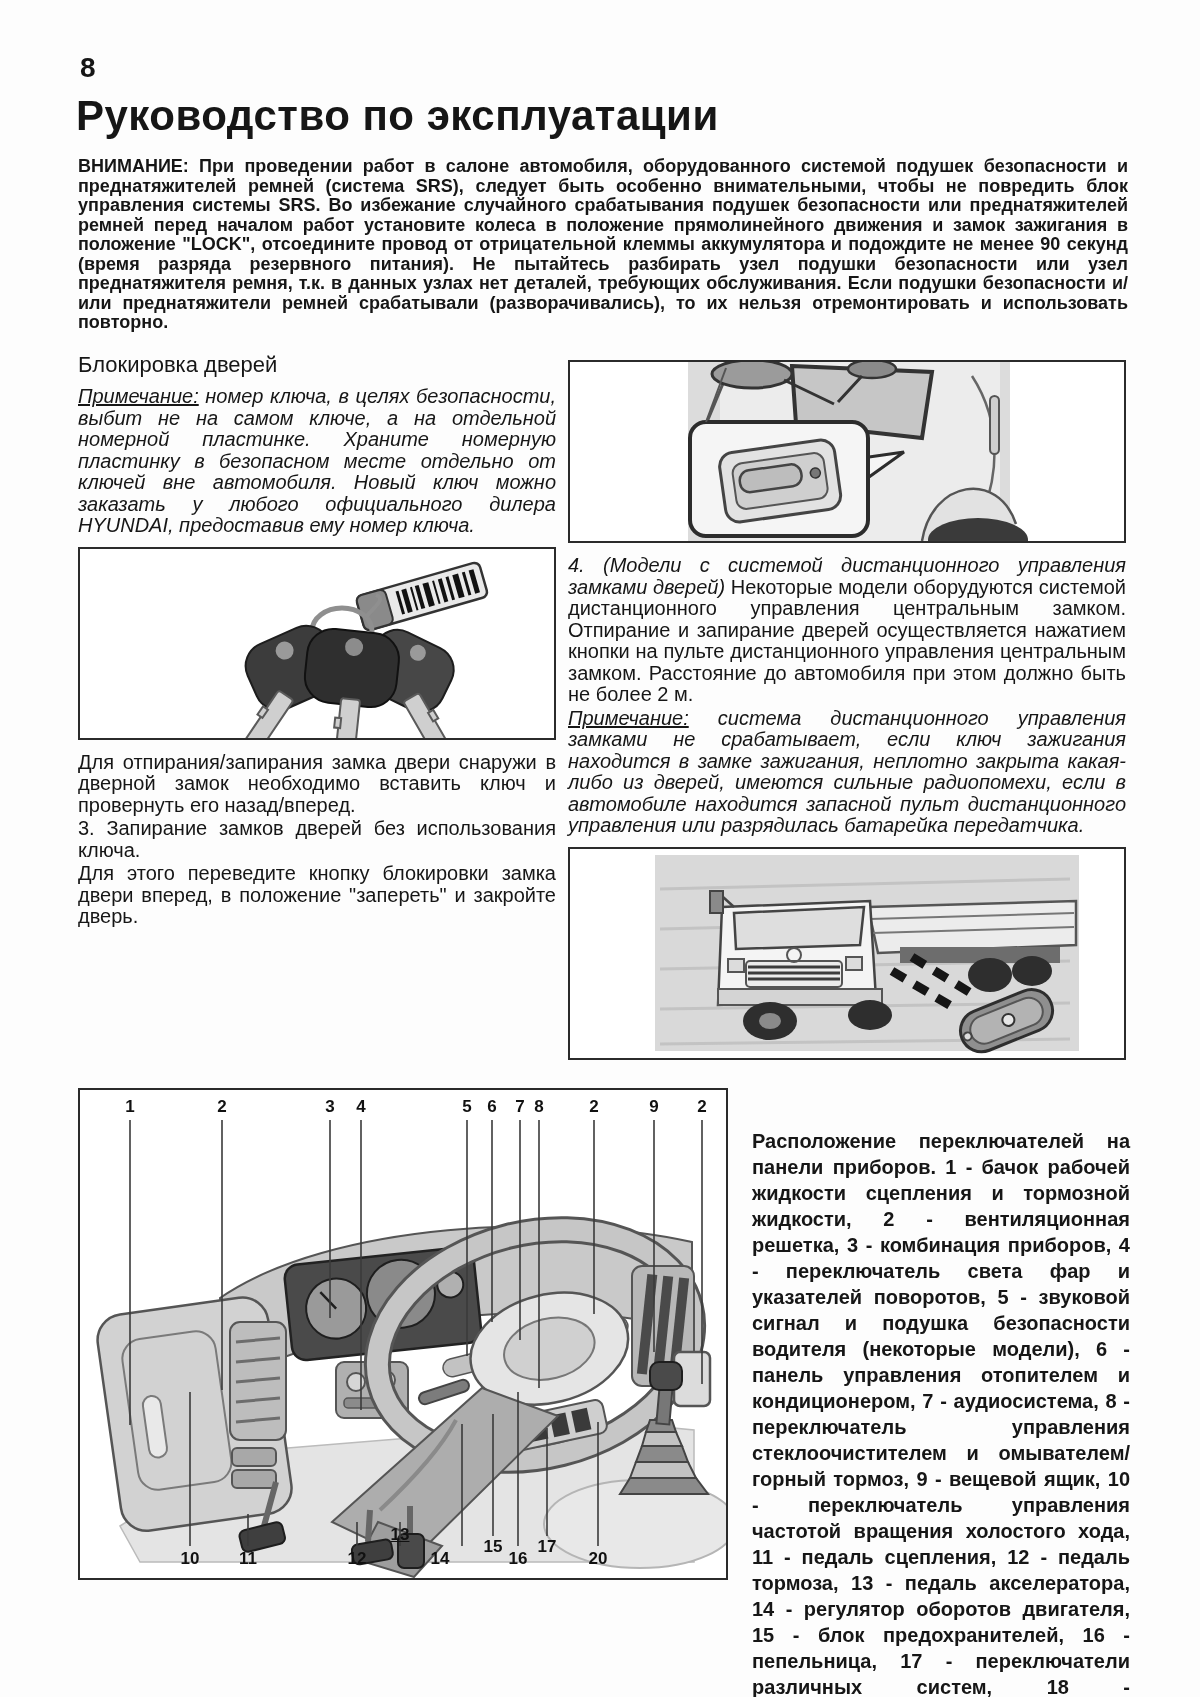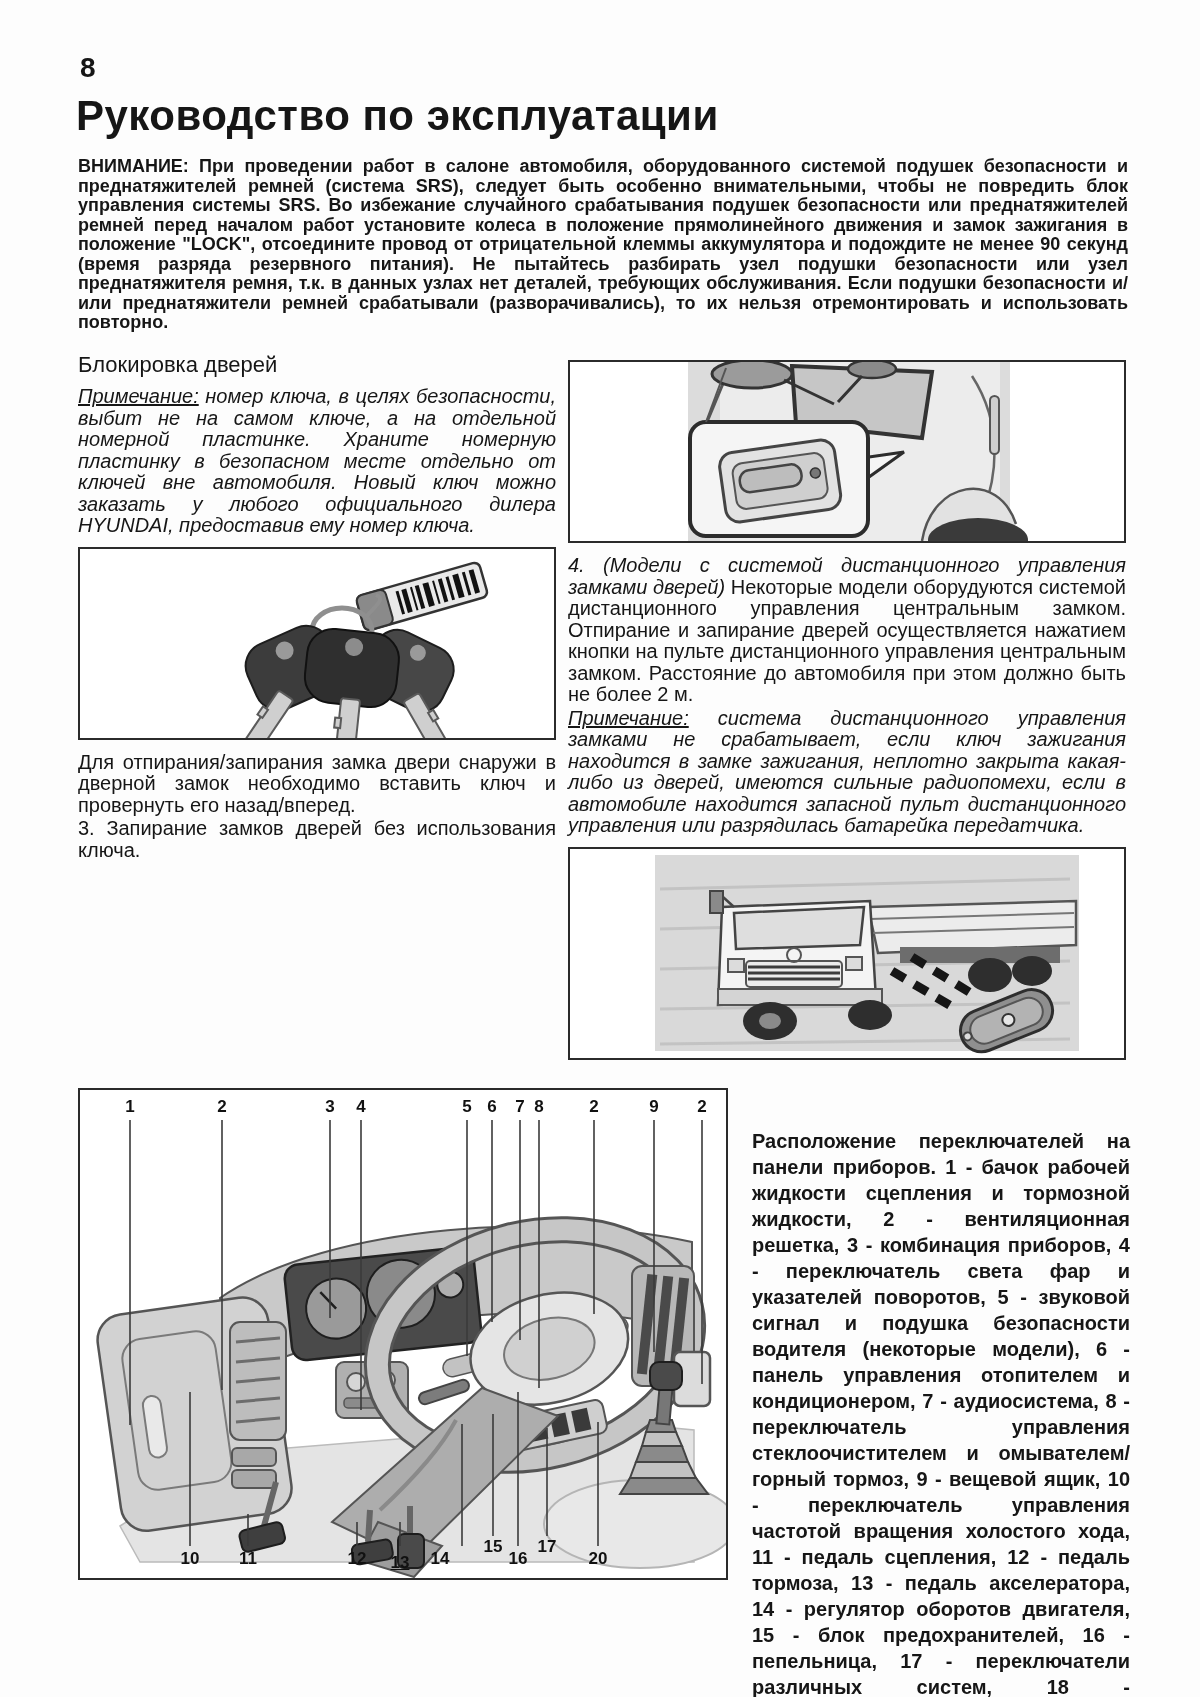--- a/index.html
+++ b/index.html
@@ -100,20 +100,21 @@
           <g transform="rotate(6 270 152)">
               <rect x="261" y="150" width="19" height="60" rx="3"></rect>
               <rect x="257" y="170" width="6" height="10"></rect>
             </g>
         </g>
       </svg>
     </div>
 
     <p class="body-p">Для отпирания/запирания замка двери снаружи в дверной замок необходимо вставить ключ и провернуть его назад/вперед.</p>
     <p class="body-p">3. Запирание замков дверей без использования ключа.</p>
+    <p class="body-p">Для этого переведите кнопку блокировки замка двери вперед, в положение "запереть" и закройте дверь.</p>
   </div>
 
   <div class="col-right">
 
     <div class="figure door-figure">
       <svg width="554" height="179" viewBox="0 0 554 179">
         <rect x="118" y="0" width="322" height="179" fill="#dcdcdc"></rect>
         <path d="M150,0 L430,0 L430,179 L150,179 Z" fill="#ececec" stroke="none"></path>
         <path d="M162,0 L122,96" stroke="#555" stroke-width="3" fill="none"></path>
         <polygon points="222,4 362,10 352,76 226,62" fill="#c6c6c6" stroke="#333" stroke-width="4"></polygon>
@@ -303,21 +304,21 @@
     <span class="callout" style="left:412px; top:8px;">6</span>
     <span class="callout" style="left:440px; top:8px;">7</span>
     <span class="callout" style="left:459px; top:8px;">8</span>
     <span class="callout" style="left:514px; top:8px;">2</span>
     <span class="callout" style="left:574px; top:8px;">9</span>
     <span class="callout" style="left:622px; top:8px;">2</span>
 
     <span class="callout" style="left:110px; top:460px;">10</span>
     <span class="callout" style="left:168px; top:460px;">11</span>
     <span class="callout" style="left:277px; top:460px;">12</span>
-    <span class="callout" style="left:320px; top:464px;text-decoration:underline;">13</span>
+    <span class="callout" style="left:320px; top:436px;text-decoration:underline;">13</span>
     <span class="callout" style="left:360px; top:460px;">14</span>
     <span class="callout" style="left:413px; top:448px;">15</span>
     <span class="callout" style="left:438px; top:460px;">16</span>
     <span class="callout" style="left:467px; top:448px;">17</span>
     <span class="callout" style="left:518px; top:460px;">20</span>
   </div>
 
   <p class="dashboard-caption">Расположение переключателей на панели приборов. 1 - бачок рабочей жидкости сцепления и тормозной жидкости, 2 - вентиляционная решетка, 3 - комбинация приборов, 4 - переключатель света фар и указателей поворотов, 5 - звуковой сигнал и подушка безопасности водителя (некоторые модели), 6 - панель управления отопителем и кондиционером, 7 - аудиосистема, 8 - переключатель управления стеклоочистителем и омывателем/ горный тормоз, 9 - вещевой ящик, 10 - переключатель управления частотой вращения холостого хода, 11 - педаль сцепления, 12 - педаль тормоза, 13 - педаль акселератора, 14 - регулятор оборотов двигателя, 15 - блок предохранителей, 16 - пепельница, 17 - переключатели различных систем, 18 - прикуриватель.</p>
 
 </div>

